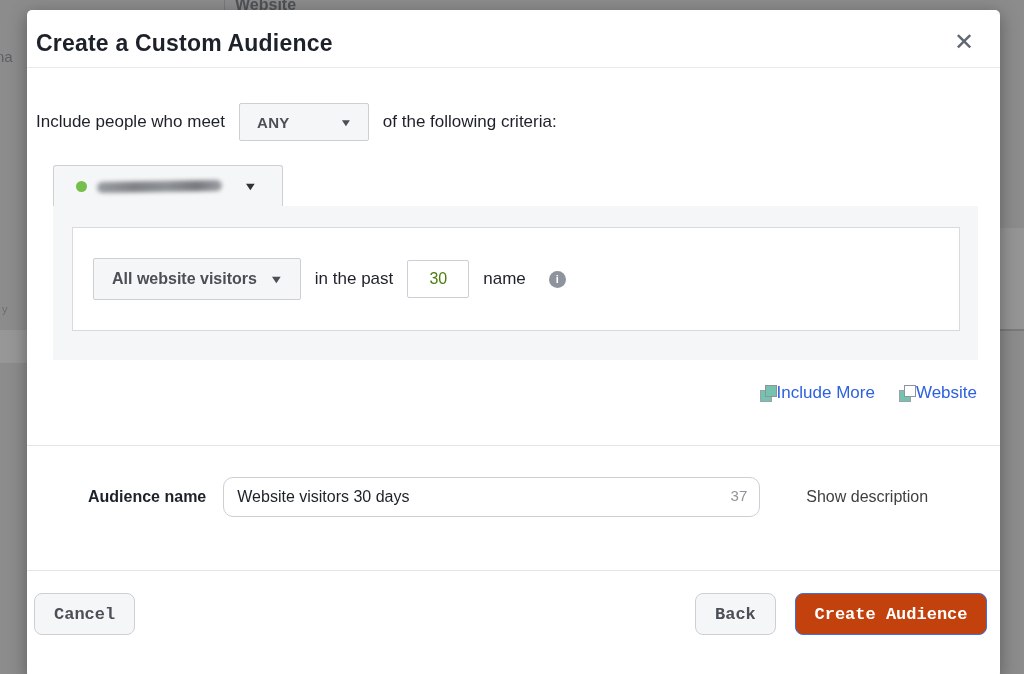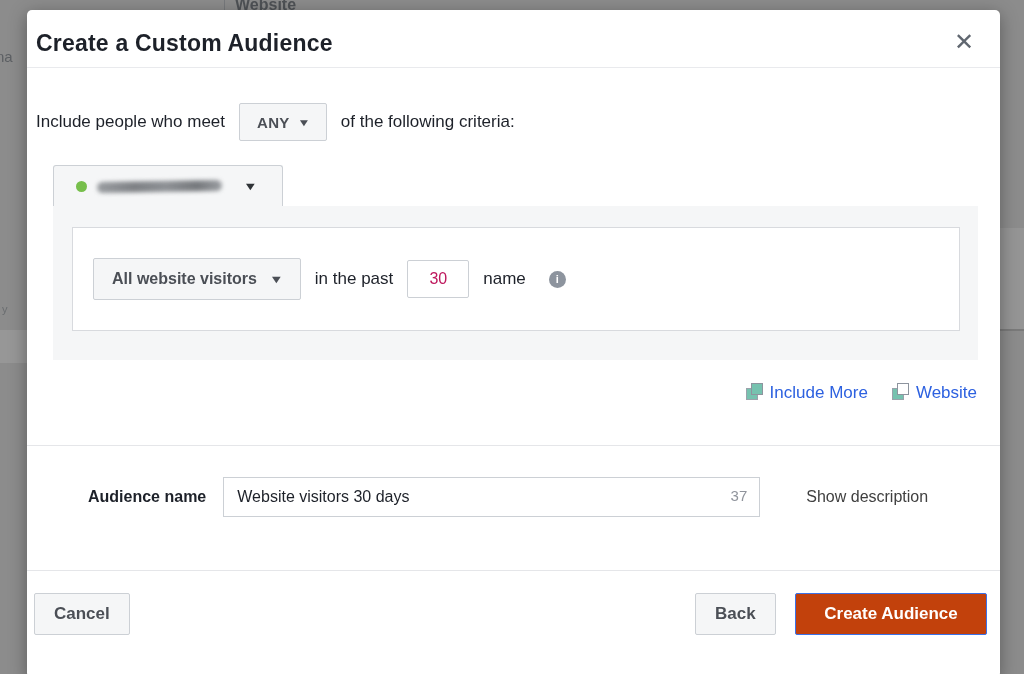--- a/index.html
+++ b/index.html
@@ -28,21 +28,21 @@
   .close-btn { position:absolute; top:18px; right:22px; width:28px; height:28px;
     border:none; background:none; font-size:24px; line-height:28px; color:#606770;
     cursor:pointer; text-align:center; }
 
   
   .row-criteria { position:absolute; top:93px; left:9px; height:38px;
     display:flex; align-items:center; font-size:17px; color:#1d2129; }
   .btn-chip { display:inline-flex; align-items:center; justify-content:center;
     background:#f5f6f7; border:1px solid #ccd0d5; border-radius:2px;
     color:#4b4f56; font-weight:bold; cursor:pointer; }
-  .any-btn { height:38px; padding:0 17px; margin:0 14px; font-size:15px; letter-spacing:.3px; }
+  .any-btn { height:38px; padding:0 17px; margin:0 14px; font-size:15px; letter-spacing:.3px;gap:42px; }
   .caret { font-size:10px; margin-left:9px; color:#4b4f56; transform:scaleX(1.35); display:inline-block; }
 
   
   .pixel-tab { position:absolute; top:155px; left:26px; width:230px; height:41px;
     background:#f5f6f7; border:1px solid #ccd0d5; border-bottom:none;
     border-radius:3px 3px 0 0; display:flex; align-items:center; padding:0 14px;
     cursor:pointer; z-index:2; }
   .status-dot { width:11px; height:11px; border-radius:50%; background:#77bf4c; margin:0 10px 0 8px; flex:none; }
   .redacted { width:125px; height:11px; border-radius:6px; margin-right:14px;
     background:linear-gradient(90deg,#9a9da1 0%,#7e8185 30%,#8e9195 55%,#76797d 80%,#9b9ea2 100%);
@@ -53,53 +53,53 @@
   .criteria-panel { position:absolute; top:196px; left:26px; width:925px; height:154px;
     background:#f5f6f7; }
   .rule-box { position:absolute; top:21px; left:19px; width:888px; height:104px;
     background:#fff; border:1px solid #d8dade; display:flex; align-items:center;
     padding-left:20px; }
   .rule-row { display:flex; align-items:center; font-size:17px; color:#1d2129; }
   .event-btn { height:42px; padding:0 18px; font-size:16px; }
   .event-btn .caret { font-size:11px; margin-left:14px; }
   .rule-text { margin:0 14px; }
   .days-input { width:62px; height:38px; border:1px solid #ccd0d5; border-radius:2px;
-    text-align:center; font-size:16px; color:#be185d; font-family:inherit; }
+    text-align:center; font-size:16px; color:#4d7c0f; font-family:inherit; }
   .info-icon { width:17px; height:17px; border-radius:50%; background:#8d949e;
     color:#fff; font-size:11px; font-weight:bold; display:inline-flex;
     align-items:center; justify-content:center; margin-left:9px; font-style:normal; }
 
   
   .row-actions { position:absolute; top:373px; right:23px; display:flex;
     align-items:center; gap:24px; }
-  .action-link { display:flex; align-items:flex-start; gap:7px; text-decoration:none;
+  .action-link { display:flex; align-items:center; gap:0; text-decoration:none;
     color:#2d61e0; font-size:17px; cursor:pointer; }
   .sq-icon { position:relative; width:17px; height:17px; flex:none; }
   .sq-icon .sq { position:absolute; width:12px; height:12px; }
   .sq-back  { left:0; bottom:0; background:#76c2af; border:1px solid #9aa2ab; }
   .sq-front { right:0; top:0; border:1px solid #8d949e; }
   .sq-front.teal  { background:#76c2af; }
   .sq-front.white { background:#fff; }
 
   .divider { position:absolute; left:0; right:0; height:0; border-top:1px solid #e5e6e9; }
   .div-1 { top:435px; }
   .div-2 { top:560px; }
 
   
   .row-name { position:absolute; top:467px; left:61px; height:40px;
     display:flex; align-items:center; }
   .name-label { font-size:16px; font-weight:bold; color:#1d2129; margin-right:17px; }
   .name-input-wrap { position:relative; width:537px; height:40px; }
-  .name-input { width:100%; height:100%; border:1px solid #ccd0d5; border-radius:0;
+  .name-input { width:100%; height:100%; border:1px solid #ccd0d5; border-radius:10px;
     font-size:16px; color:#1d2129; padding:0 44px 0 13px; font-family:inherit; }
   .char-count { position:absolute; right:13px; top:10px; font-size:15px; color:#90949c; }
   .show-desc { margin-left:46px; font-size:16px; color:#404040; text-decoration:none; cursor:pointer; }
 
   
-  .footer-btn { height:42px; border-radius:2px; font-family:Liberation Sans, sans-serif; font-size:17px;
+  .footer-btn { height:42px; border-radius:8px; font-family:Liberation Mono, monospace; font-size:17px;
     font-weight:bold; cursor:pointer; }
   .btn-gray { background:#f5f6f7; border:1px solid #ccd0d5; color:#4b4f56; }
   .cancel-btn { position:absolute; top:583px; left:7px; padding:0 19px; }
   .back-btn { position:absolute; top:583px; left:668px; padding:0 19px; }
   .create-btn { position:absolute; top:583px; left:768px; width:192px;
     background:#c2410c; border:1px solid #3b71e8; color:#fff; }
 </style>
 </head>
 <body>
 

